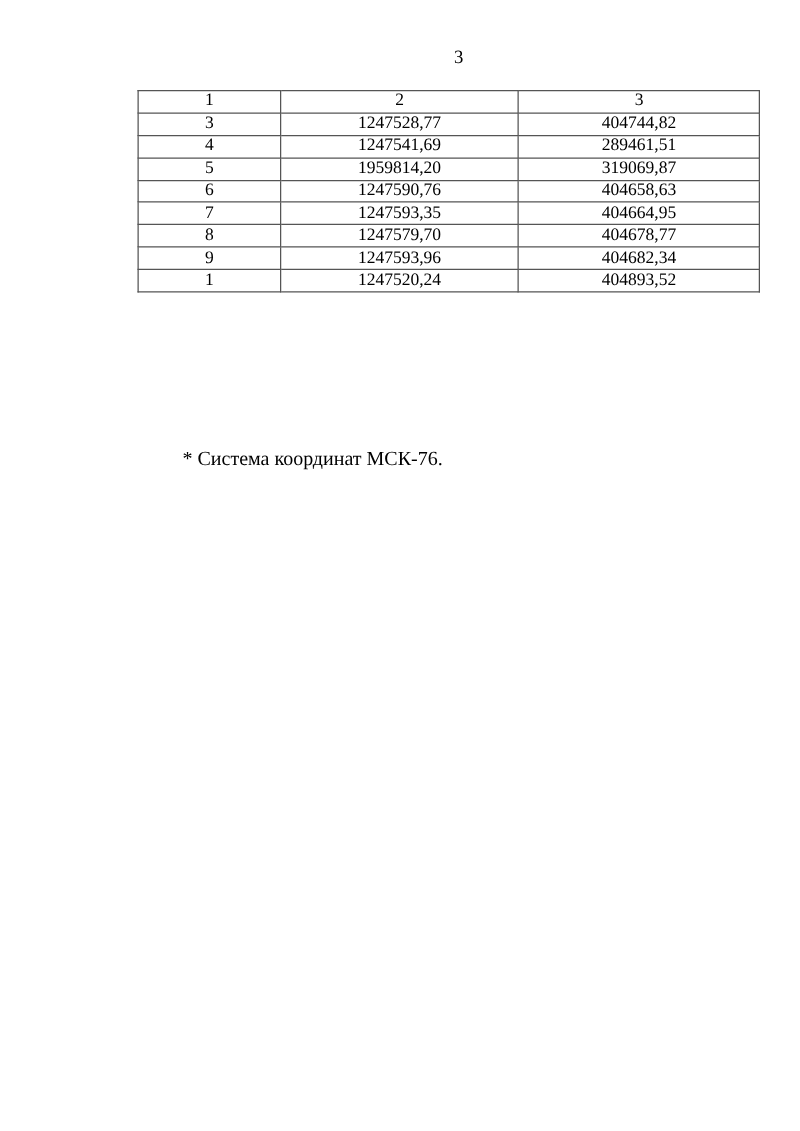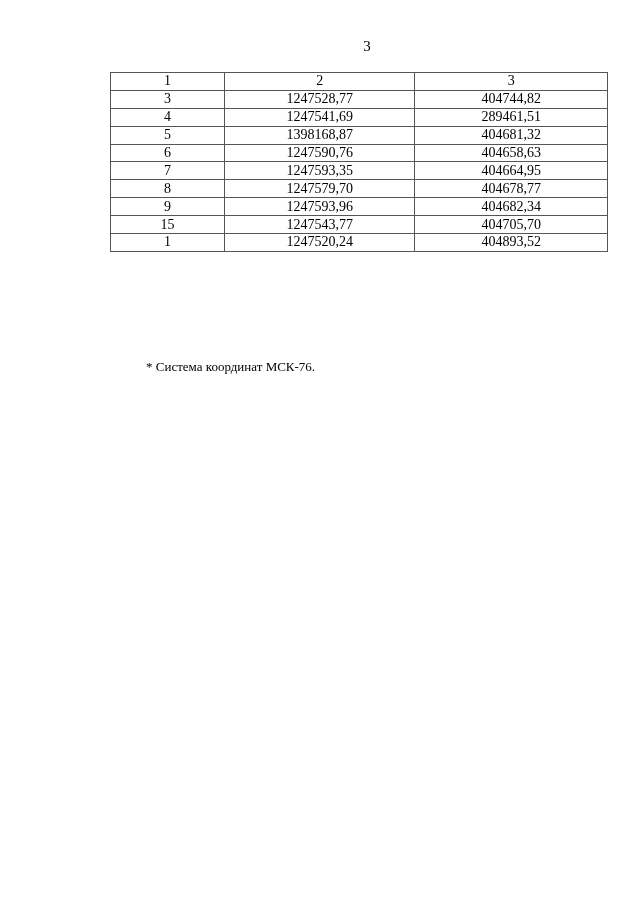--- a/index.html
+++ b/index.html
@@ -43,21 +43,21 @@
       height: 16.9px;
       vertical-align: middle;
     }
     table.coords td.c1 { width: 114px; }
     table.coords td.c2 { width: 191px; }
     table.coords td.c3 { width: 193px; }
     .footnote {
       position: absolute;
       left: 146px;
       top: 359px;
-      font-size: 13px;
+      font-size: 16px;
     }
   </style>
 </head>
 <body>
 
 <div class="page-number"><span>3</span></div>
 
 <table class="coords">
   <tbody>
     <tr>
@@ -70,22 +70,22 @@
       <td class="c2">1247528,77</td>
       <td class="c3">404744,82</td>
     </tr>
     <tr>
       <td class="c1">4</td>
       <td class="c2">1247541,69</td>
       <td class="c3">289461,51</td>
     </tr>
     <tr>
       <td class="c1">5</td>
-      <td class="c2">1398168,87</td>
-      <td class="c3">404681,32</td>
+      <td class="c2">1959814,20</td>
+      <td class="c3">319069,87</td>
     </tr>
     <tr>
       <td class="c1">6</td>
       <td class="c2">1247590,76</td>
       <td class="c3">404658,63</td>
     </tr>
     <tr>
       <td class="c1">7</td>
       <td class="c2">1247593,35</td>
       <td class="c3">404664,95</td>
@@ -94,25 +94,20 @@
       <td class="c1">8</td>
       <td class="c2">1247579,70</td>
       <td class="c3">404678,77</td>
     </tr>
     <tr>
       <td class="c1">9</td>
       <td class="c2">1247593,96</td>
       <td class="c3">404682,34</td>
     </tr>
     <tr>
-      <td class="c1">15</td>
-      <td class="c2">1247543,77</td>
-      <td class="c3">404705,70</td>
-    </tr>
-    <tr>
       <td class="c1">1</td>
       <td class="c2">1247520,24</td>
       <td class="c3">404893,52</td>
     </tr>
   </tbody>
 </table>
 
 <div class="footnote">* Система координат МСК-76.</div>
 
 </body></html>

